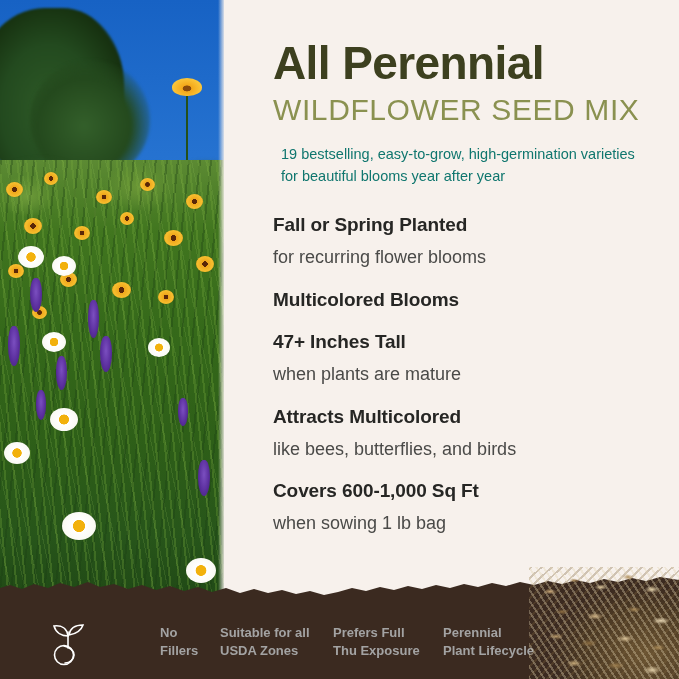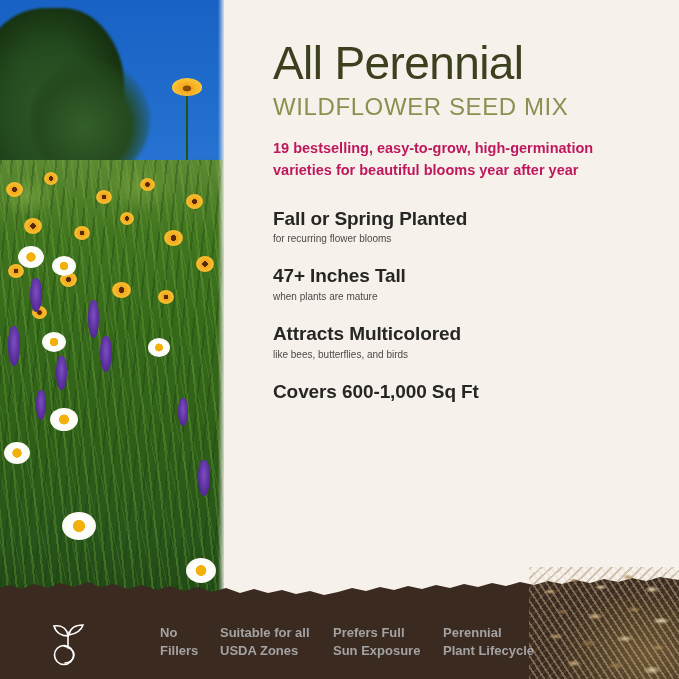--- a/index.html
+++ b/index.html
@@ -44,28 +44,28 @@
   .tall-stem{position:absolute;left:186px;top:92px;width:2px;height:82px;background:#24501A;}
   .tall-fl{position:absolute;left:172px;top:78px;width:30px;height:18px;
      background:radial-gradient(ellipse at 50% 58%,#8A4A0B 0 18%,#F4A81A 22%,#FBC63A 70%,#E8960F 100%);
      border-radius:50% 50% 46% 46%;}
   .photo-fade{position:absolute;right:0;top:0;width:6px;height:609px;
      background:linear-gradient(90deg,rgba(247,241,236,0) 0%,rgba(247,241,236,.85) 100%);}
 
   
   .content{position:absolute;left:224px;top:0;width:455px;height:609px;background:#F7F1EC;}
   .inner{padding:40px 30px 0 49px;}
-  .title{font-size:46px;font-weight:400;color:#3D401F;letter-spacing:-.6px;line-height:1.02;margin:0;}
-  .subtitle{font-size:24px;font-weight:300;color:#8A9150;letter-spacing:.6px;line-height:1.15;margin:6px 0 16px 0;}
-  .desc{font-size:14.5px;color:#be185d;line-height:1.52;margin:13px 0 0 0;font-weight:700;}
+  .title{font-size:46px;font-weight:700;color:#3D401F;letter-spacing:-.6px;line-height:1.02;margin:0;}
+  .subtitle{font-size:30px;font-weight:300;color:#8A9150;letter-spacing:.6px;line-height:1.15;margin:6px 0 16px 0;}
+  .desc{font-size:14.5px;color:#0f766e;line-height:1.52;margin:13px 0 0 8px;font-weight:400;}
 
   .features{margin-top:26px;}
   .feature{margin-bottom:18.5px;}
   .f-head{font-size:19px;font-weight:700;color:#262624;letter-spacing:-.1px;line-height:1.25;}
-  .f-sub{font-size:10px;font-weight:400;color:#4A4A48;line-height:1.35;margin-top:2px;}
+  .f-sub{font-size:18px;font-weight:400;color:#4A4A48;line-height:1.35;margin-top:8px;}
 
   
   .bottom{position:absolute;left:0;bottom:0;width:679px;height:79px;background:#3B2A20;}
   .torn{position:absolute;left:0;bottom:79px;width:679px;height:26px;overflow:hidden;}
   .torn svg{display:block;width:679px;height:26px;}
   .seedpile{position:absolute;right:0;bottom:0;width:150px;height:112px;overflow:hidden;pointer-events:none;}
   .seedpile .sp{position:absolute;inset:0;
     background:
       radial-gradient(ellipse 9px 4px at 14% 22%,#C9A877 0%,rgba(0,0,0,0) 70%),
       radial-gradient(ellipse 7px 3px at 30% 12%,#9E7E4F 0%,rgba(0,0,0,0) 72%),
@@ -150,31 +150,33 @@
       <h1 class="title">All Perennial</h1>
       <div class="subtitle">WILDFLOWER SEED MIX</div>
       <p class="desc">19 bestselling, easy-to-grow, high-germination varieties for beautiful blooms year after year</p>
 
       <div class="features">
         <div class="feature">
           <div class="f-head">Fall or Spring Planted</div>
           <div class="f-sub">for recurring flower blooms</div>
         </div>
         <div class="feature">
+          <div class="f-head">Multicolored Blooms</div>
         </div>
         <div class="feature">
           <div class="f-head">47+ Inches Tall</div>
           <div class="f-sub">when plants are mature</div>
         </div>
         <div class="feature">
           <div class="f-head">Attracts Multicolored</div>
           <div class="f-sub">like bees, butterflies, and birds</div>
         </div>
         <div class="feature">
           <div class="f-head">Covers 600-1,000 Sq Ft</div>
+          <div class="f-sub">when sowing 1 lb bag</div>
         </div>
       </div>
     </div>
   </div>
 
   <div class="torn">
     <svg viewBox="0 0 679 26" preserveAspectRatio="none" aria-hidden="true">
       <path fill="#3B2A20" d="M0,14 L10,11 L22,15 L34,10 L48,14 L60,9 L74,13 L88,8 L100,13 L114,10 L128,15 L142,11 L156,16 L170,12 L184,17 L198,13 L212,18 L226,14 L240,19 L254,15 L268,19 L282,16 L296,20 L310,17 L324,21 L338,18 L352,14 L366,17 L380,13 L394,16 L408,12 L422,15 L436,11 L450,14 L464,10 L478,13 L492,9 L506,12 L520,8 L534,11 L548,7 L562,10 L576,6 L590,9 L604,5 L618,8 L632,4 L646,7 L660,3 L679,6 L679,26 L0,26 Z"></path>
     </svg>
   </div>
@@ -195,21 +197,21 @@
         <span class="logo-bro"><span>BROTHERS</span><sup>®</sup></span>
       </span>
     </div>
 
     <div class="badges">
       <div class="badge" style="width:60px">No
 Fillers</div>
       <div class="badge" style="width:113px">Suitable for all
 USDA Zones</div>
       <div class="badge" style="width:110px">Prefers Full
-Sun Exposure</div>
+Thu Exposure</div>
       <div class="badge" style="width:120px">Perennial
 Plant Lifecycle</div>
     </div>
 
     <div class="seedpile">
         <div class="sp"></div>
       </div>
   </div>
 
 </div>

